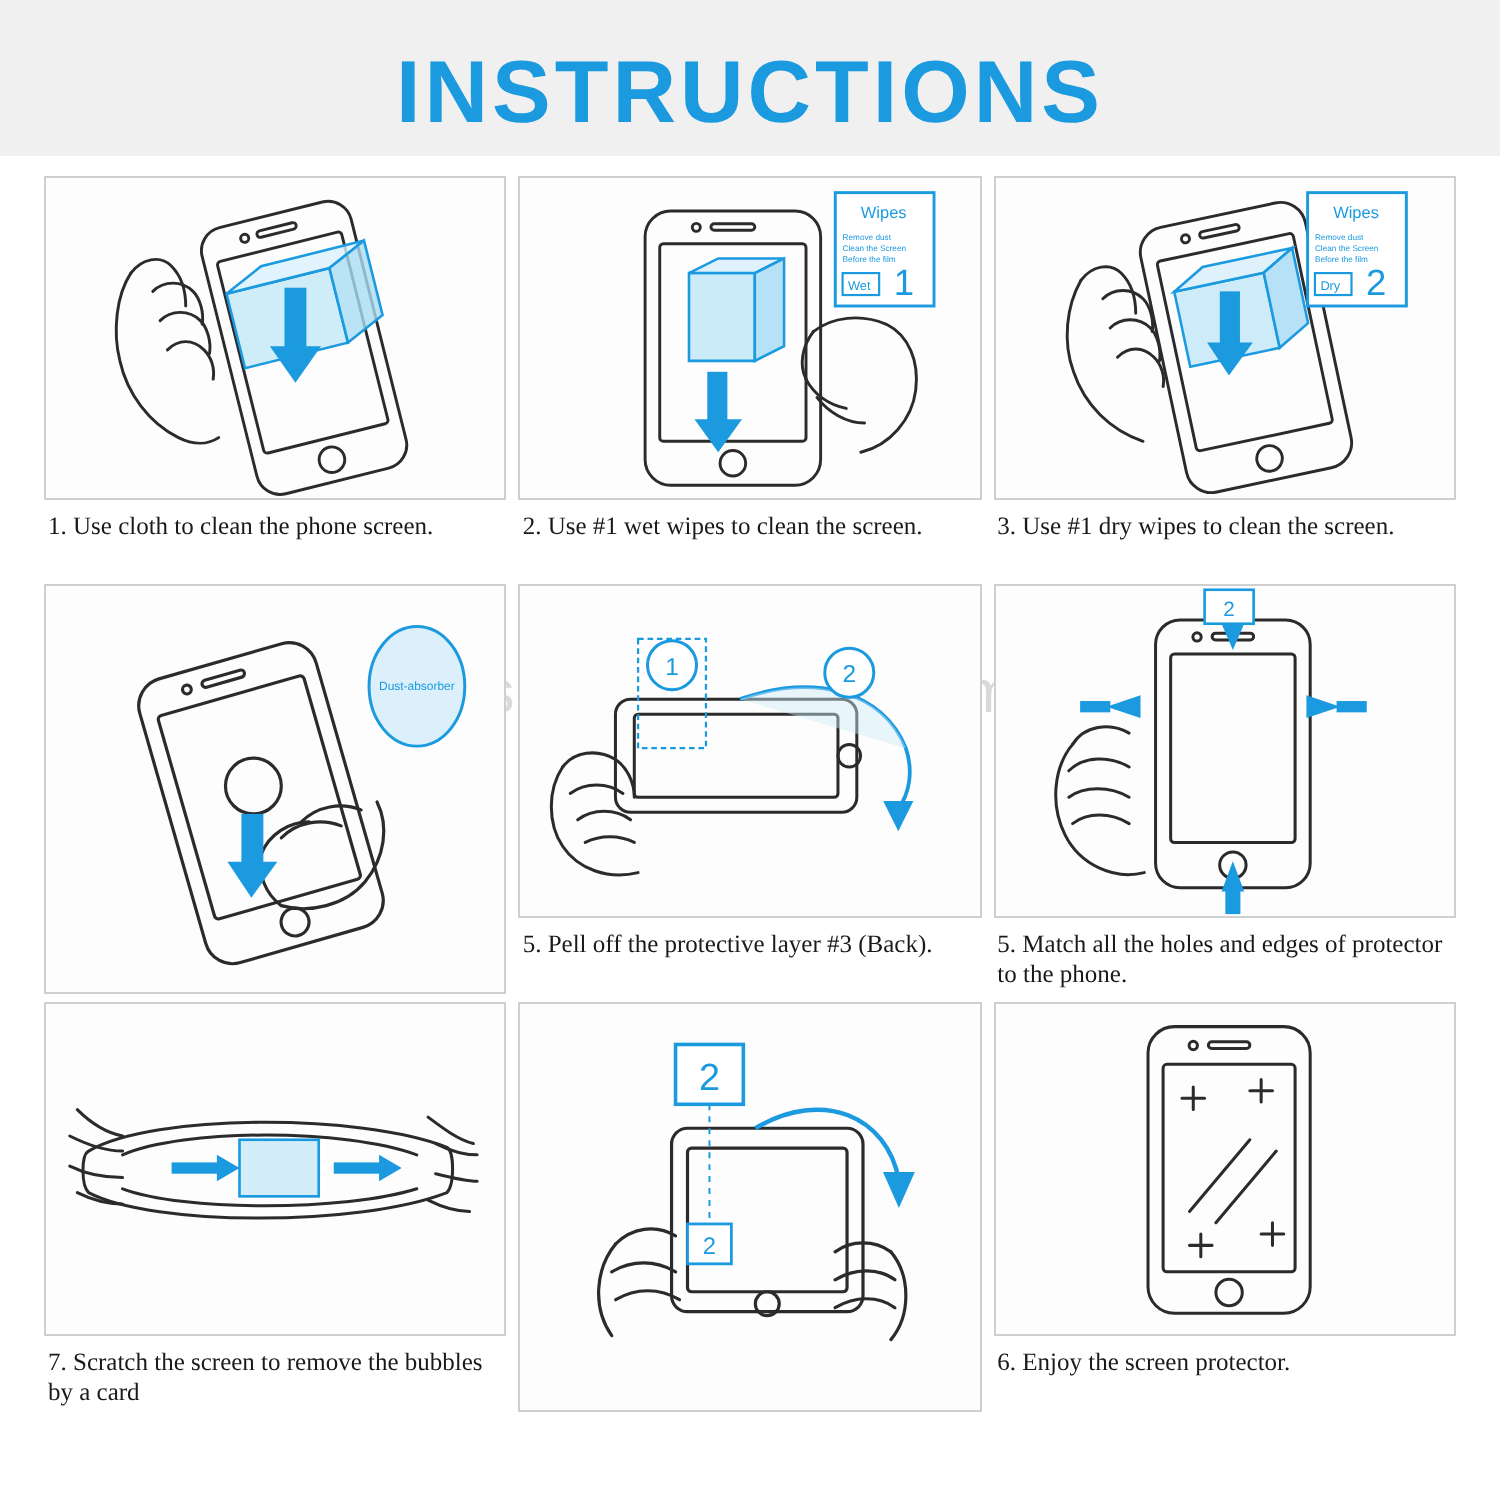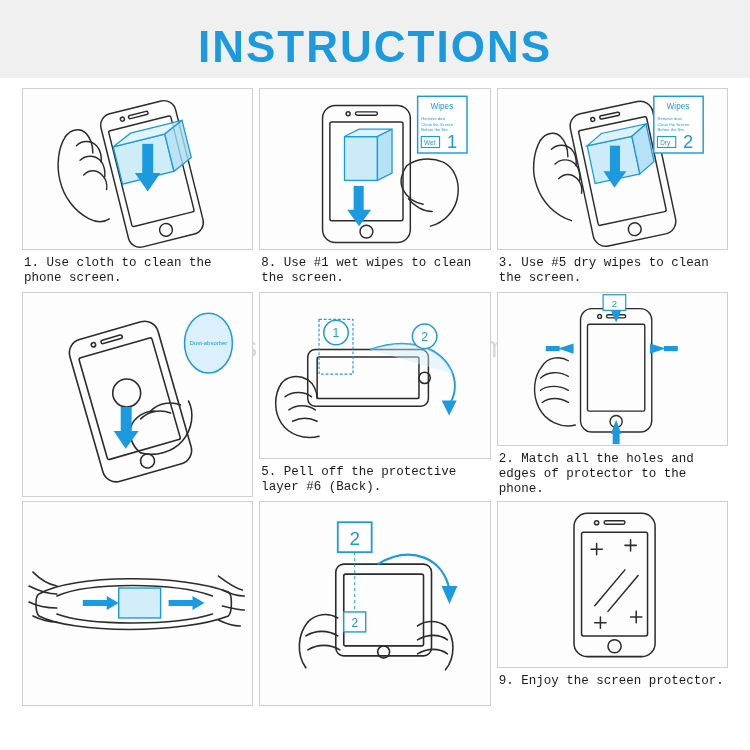--- a/index.html
+++ b/index.html
@@ -65,21 +65,21 @@
     background: #fdfdfd;
     overflow: hidden;
   }
   .caption {
     flex: 0 0 auto;
     font-size: 12.5px;
     line-height: 15px;
     color: #1a1a1a;
     padding: 6px 2px 0 2px;
     min-height: 32px;
-    font-family: Liberation Mono, monospace;
+    font-family: Liberation Serif, serif;
   }
   svg {
     display: block;
   }
   .watermark {
     position: absolute;
     left: 0;
     top: 330px;
     width: 750px;
     text-align: center;
@@ -167,21 +167,21 @@
             <text x="176" y="22" font-family="Liberation Sans, sans-serif" font-size="9" fill="#1b9ae0">Wipes</text>
             <text x="166" y="34" font-family="Liberation Sans, sans-serif" font-size="4.5" fill="#1b9ae0">Remove dust</text>
             <text x="166" y="40" font-family="Liberation Sans, sans-serif" font-size="4.5" fill="#1b9ae0">Clean the Screen</text>
             <text x="166" y="46" font-family="Liberation Sans, sans-serif" font-size="4.5" fill="#1b9ae0">Before the film</text>
             <rect x="166" y="52" width="20" height="12" fill="#ffffff" stroke="#1b9ae0" stroke-width="1.2"></rect>
             <text x="169" y="61" font-family="Liberation Sans, sans-serif" font-size="7" fill="#1b9ae0">Wet</text>
             <text x="194" y="64" font-family="Liberation Sans, sans-serif" font-size="20" fill="#1b9ae0">1</text>
           </g>
         </svg>
       </div>
-      <div class="caption">8. Use #1 wet wipes to clean the screen.</div>
+      <div class="caption">2. Use #1 wet wipes to clean the screen.</div>
     </div>
 
     <div class="cell">
       <div class="panel">
         <svg viewBox="0 0 230 175" width="100%" height="100%">
           <g fill="none" stroke="#2b2b2b" stroke-width="1.6" stroke-linecap="round" stroke-linejoin="round">
             <g transform="rotate(-12 120 92)">
               <rect x="80" y="20" width="92" height="148" rx="14" ry="14"></rect>
               <rect x="88" y="38" width="76" height="106" rx="2" ry="2"></rect>
               <circle cx="126" cy="156" r="7"></circle>
@@ -208,21 +208,21 @@
             <text x="174" y="22" font-family="Liberation Sans, sans-serif" font-size="9" fill="#1b9ae0">Wipes</text>
             <text x="164" y="34" font-family="Liberation Sans, sans-serif" font-size="4.5" fill="#1b9ae0">Remove dust</text>
             <text x="164" y="40" font-family="Liberation Sans, sans-serif" font-size="4.5" fill="#1b9ae0">Clean the Screen</text>
             <text x="164" y="46" font-family="Liberation Sans, sans-serif" font-size="4.5" fill="#1b9ae0">Before the film</text>
             <rect x="164" y="52" width="20" height="12" fill="#ffffff" stroke="#1b9ae0" stroke-width="1.2"></rect>
             <text x="167" y="61" font-family="Liberation Sans, sans-serif" font-size="7" fill="#1b9ae0">Dry</text>
             <text x="192" y="64" font-family="Liberation Sans, sans-serif" font-size="20" fill="#1b9ae0">2</text>
           </g>
         </svg>
       </div>
-      <div class="caption">3. Use #5 dry wipes to clean the screen.</div>
+      <div class="caption">3. Use #1 dry wipes to clean the screen.</div>
     </div>
 
     <div class="cell">
       <div class="panel">
         <svg viewBox="0 0 230 175" width="100%" height="100%">
           <g fill="none" stroke="#2b2b2b" stroke-width="1.6" stroke-linecap="round" stroke-linejoin="round">
             <g transform="rotate(-16 110 95)">
               <rect x="62" y="20" width="92" height="148" rx="14" ry="14"></rect>
               <rect x="70" y="38" width="76" height="106" rx="2" ry="2"></rect>
               <circle cx="108" cy="156" r="7"></circle>
@@ -275,21 +275,21 @@
             <circle cx="74" cy="42" r="13" fill="#ffffff" stroke="#1b9ae0" stroke-width="1.6"></circle>
             <text x="74" y="47" text-anchor="middle" font-family="Liberation Sans, sans-serif" font-size="13" fill="#1b9ae0">1</text>
             <rect x="56" y="28" width="36" height="58" fill="none" stroke="#1b9ae0" stroke-width="1.2" stroke-dasharray="3 2"></rect>
           </g>
           <g>
             <circle cx="168" cy="46" r="13" fill="#ffffff" stroke="#1b9ae0" stroke-width="1.6"></circle>
             <text x="168" y="51" text-anchor="middle" font-family="Liberation Sans, sans-serif" font-size="13" fill="#1b9ae0">2</text>
           </g>
         </svg>
       </div>
-      <div class="caption">5. Pell off the protective layer #6 (Back).</div>
+      <div class="caption">5. Pell off the protective layer #3 (Back).</div>
     </div>
 
     <div class="cell">
       <div class="panel">
         <svg viewBox="0 0 230 175" width="100%" height="100%">
           <g fill="none" stroke="#2b2b2b" stroke-width="1.6" stroke-linecap="round" stroke-linejoin="round">
             <rect x="78" y="18" width="82" height="142" rx="13" ry="13"></rect>
             <rect x="86" y="36" width="66" height="100" rx="2" ry="2"></rect>
             <circle cx="119" cy="148" r="7"></circle>
             <circle cx="100" cy="27" r="2.2"></circle>
@@ -312,21 +312,21 @@
             <polygon points="113,20 125,20 119,34"></polygon>
             <rect x="115" y="8" width="8" height="14"></rect>
           </g>
 
           <g>
             <rect x="104" y="2" width="26" height="18" fill="#ffffff" stroke="#1b9ae0" stroke-width="1.4"></rect>
             <text x="117" y="16" text-anchor="middle" font-family="Liberation Sans, sans-serif" font-size="11" fill="#1b9ae0">2</text>
           </g>
         </svg>
       </div>
-      <div class="caption">2. Match all the holes and edges of protector to the phone.</div>
+      <div class="caption">5. Match all the holes and edges of protector to the phone.</div>
     </div>
 
     <div class="cell">
       <div class="panel">
         <svg viewBox="0 0 230 175" width="100%" height="100%">
           <g fill="none" stroke="#2b2b2b" stroke-width="1.6" stroke-linecap="round" stroke-linejoin="round">
 
             <path d="M16 78 C50 58 160 58 206 76 C210 78 210 96 206 100 C160 118 50 118 16 100 C12 96 12 80 16 78 Z"></path>
             <path d="M34 80 C66 66 152 66 190 80"></path>
             <path d="M34 98 C66 110 152 110 190 98"></path>
@@ -343,20 +343,21 @@
 
           <rect x="96" y="72" width="42" height="30" fill="#bfe6f7" fill-opacity="0.65" stroke="#1b9ae0" stroke-width="1.4"></rect>
           <g fill="#1b9ae0">
             <rect x="60" y="84" width="26" height="6"></rect>
             <polygon points="84,80 96,87 84,94"></polygon>
             <rect x="146" y="84" width="26" height="6"></rect>
             <polygon points="170,80 182,87 170,94"></polygon>
           </g>
         </svg>
       </div>
+      <div class="caption">7. Scratch the screen to remove the bubbles by a card</div>
     </div>
 
     <div class="cell">
       <div class="panel">
         <svg viewBox="0 0 230 175" width="100%" height="100%">
           <g fill="none" stroke="#2b2b2b" stroke-width="1.6" stroke-linecap="round" stroke-linejoin="round">
             <rect x="76" y="48" width="96" height="92" rx="8" ry="8"></rect>
             <rect x="84" y="58" width="80" height="72" rx="2" ry="2"></rect>
             <circle cx="124" cy="136" r="6"></circle>
 
@@ -398,17 +399,17 @@
 
             <path d="M92 50 L104 50 M98 44 L98 56"></path>
             <path d="M128 46 L140 46 M134 40 L134 52"></path>
             <path d="M96 128 L108 128 M102 122 L102 134"></path>
             <path d="M134 122 L146 122 M140 116 L140 128"></path>
             <path d="M96 110 L128 72"></path>
             <path d="M110 116 L142 78"></path>
           </g>
         </svg>
       </div>
-      <div class="caption">9. Enjoy the screen protector.</div>
+      <div class="caption">6. Enjoy the screen protector.</div>
     </div>
 
   </div>
 </div>
 
 </body></html>

